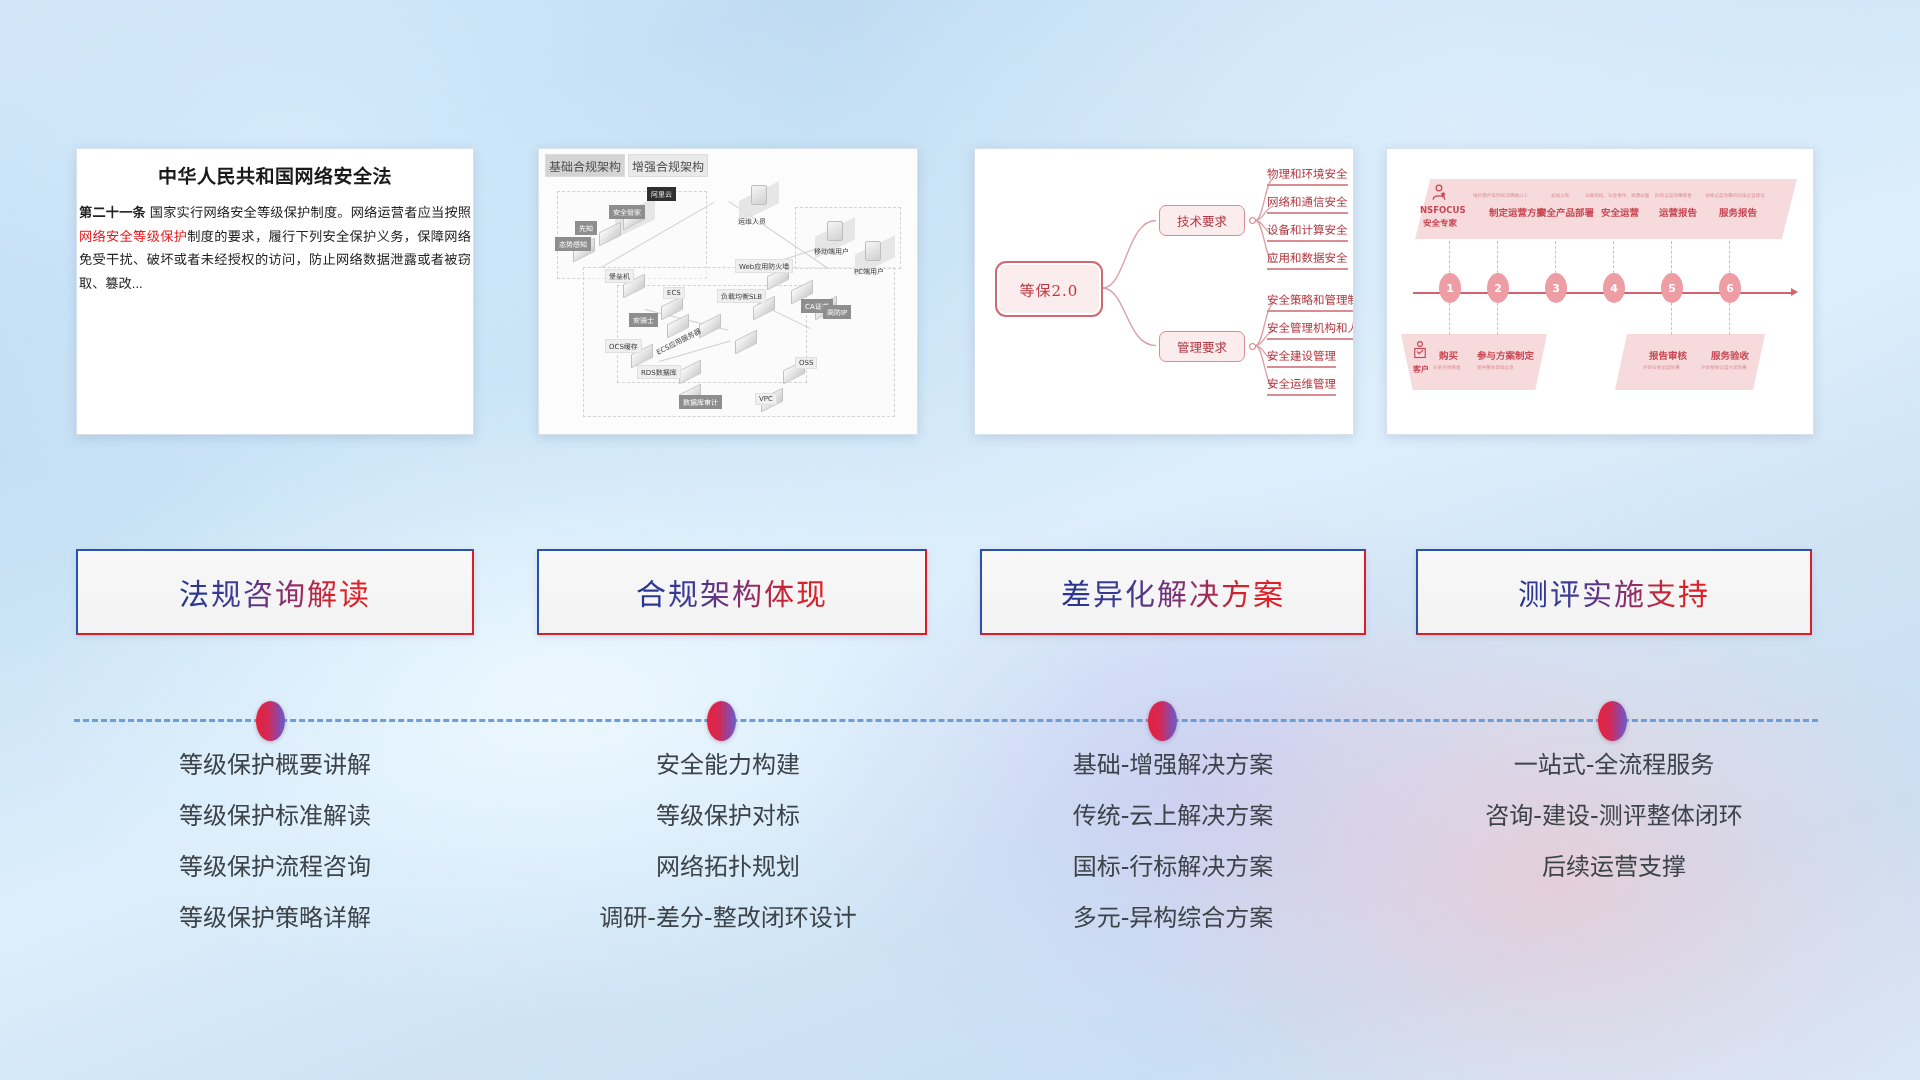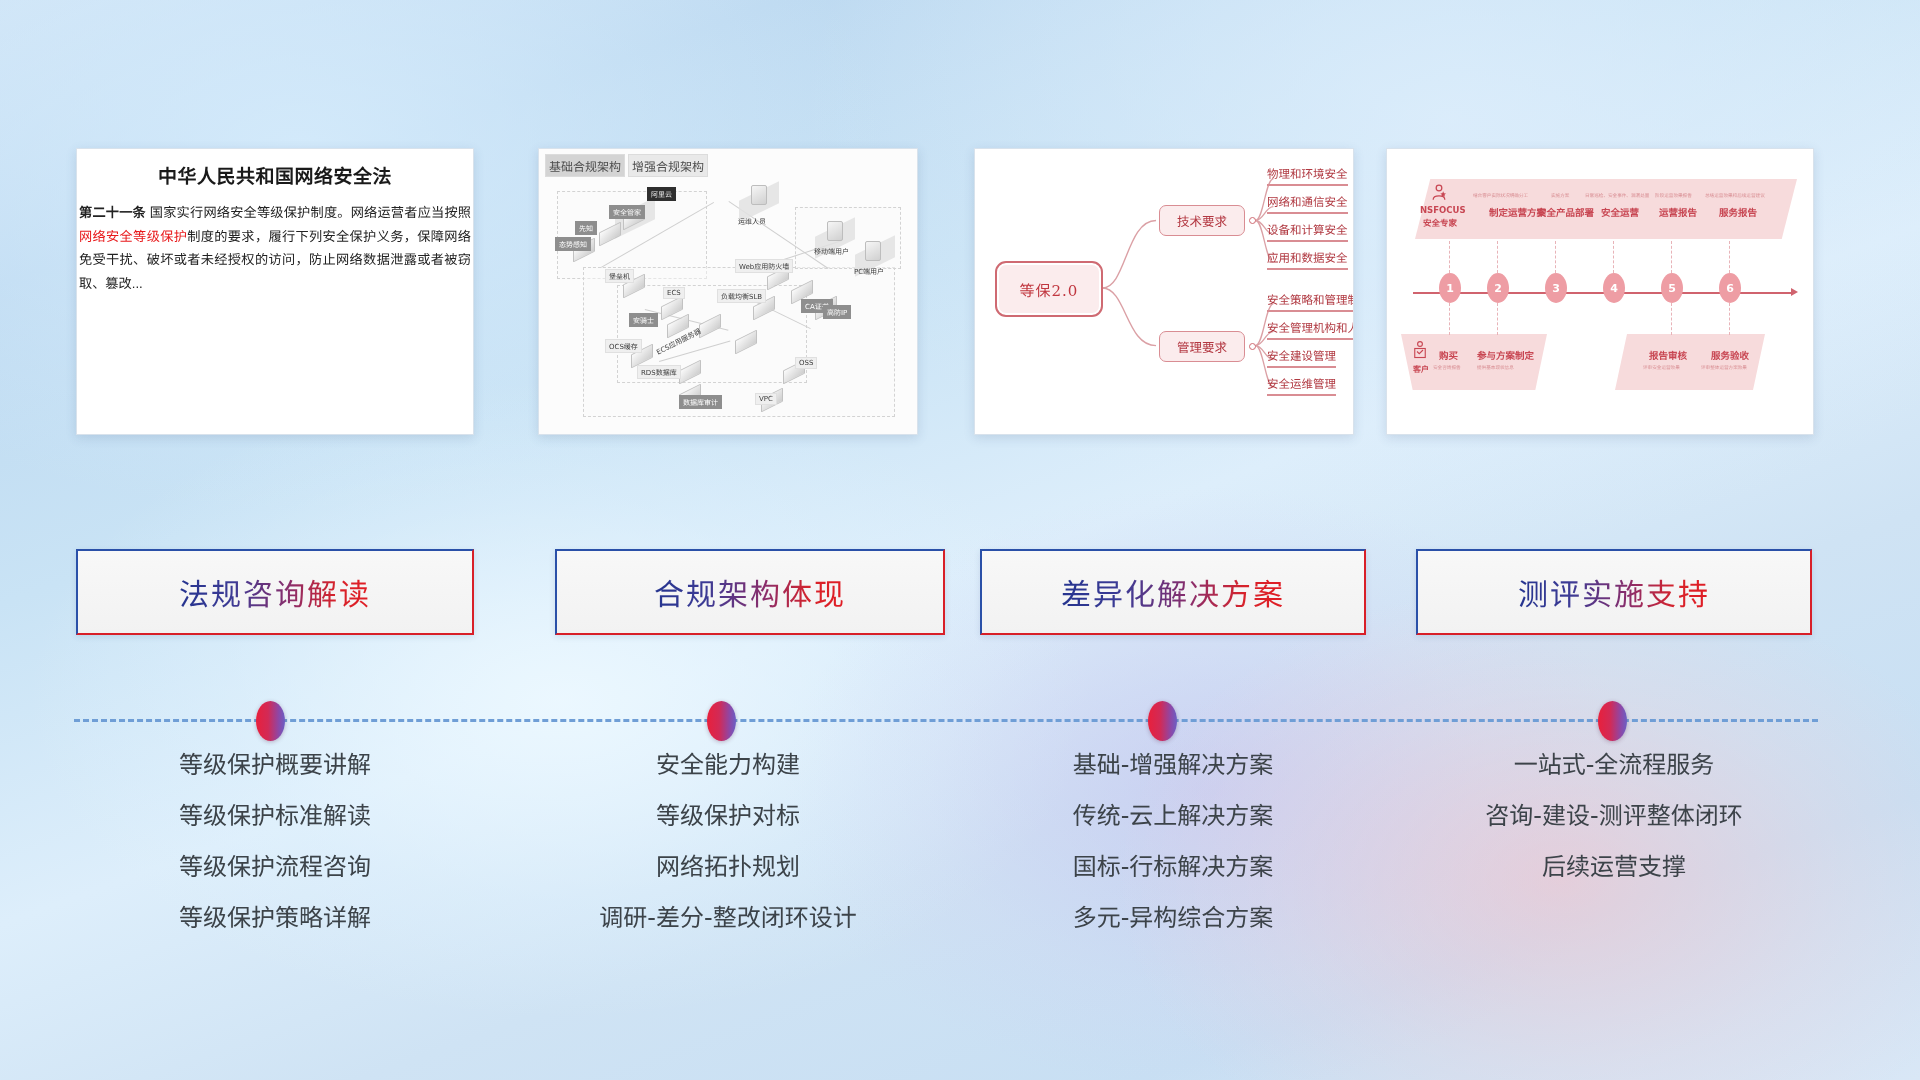--- a/index.html
+++ b/index.html
@@ -140,21 +140,21 @@
     position: absolute; top: 0; height: 86px;
     background: linear-gradient(180deg,#f8f8f8 0%,#f2f2f2 100%);
     border-left: 2px solid #2a50a8;
     border-top: 2px solid #2a50a8;
     border-right: 2px solid #d81f28;
     border-bottom: 2px solid #d81f28;
     display: flex; align-items: center; justify-content: center;
     box-shadow: 0 2px 6px rgba(40,70,120,.12);
   }
   .title-box.t1 { left: 76px;  width: 398px; }
-  .title-box.t2 { left: 555px; width: 390px; }
+  .title-box.t2 { left: 537px; width: 390px; }
   .title-box.t3 { left: 980px; width: 386px; }
   .title-box.t4 { left: 1416px; width: 396px; }
   .title-text {
     font-size: 30px; letter-spacing: 2px;
     background: linear-gradient(90deg, #25348f 0%, #3d3b95 28%, #8b2d6a 58%, #d8232a 82%, #e01c24 100%);
     -webkit-background-clip: text; background-clip: text;
     -webkit-text-fill-color: transparent; color: transparent;
     font-family: "DejaVu Sans", "Liberation Sans", sans-serif;
   }
 

